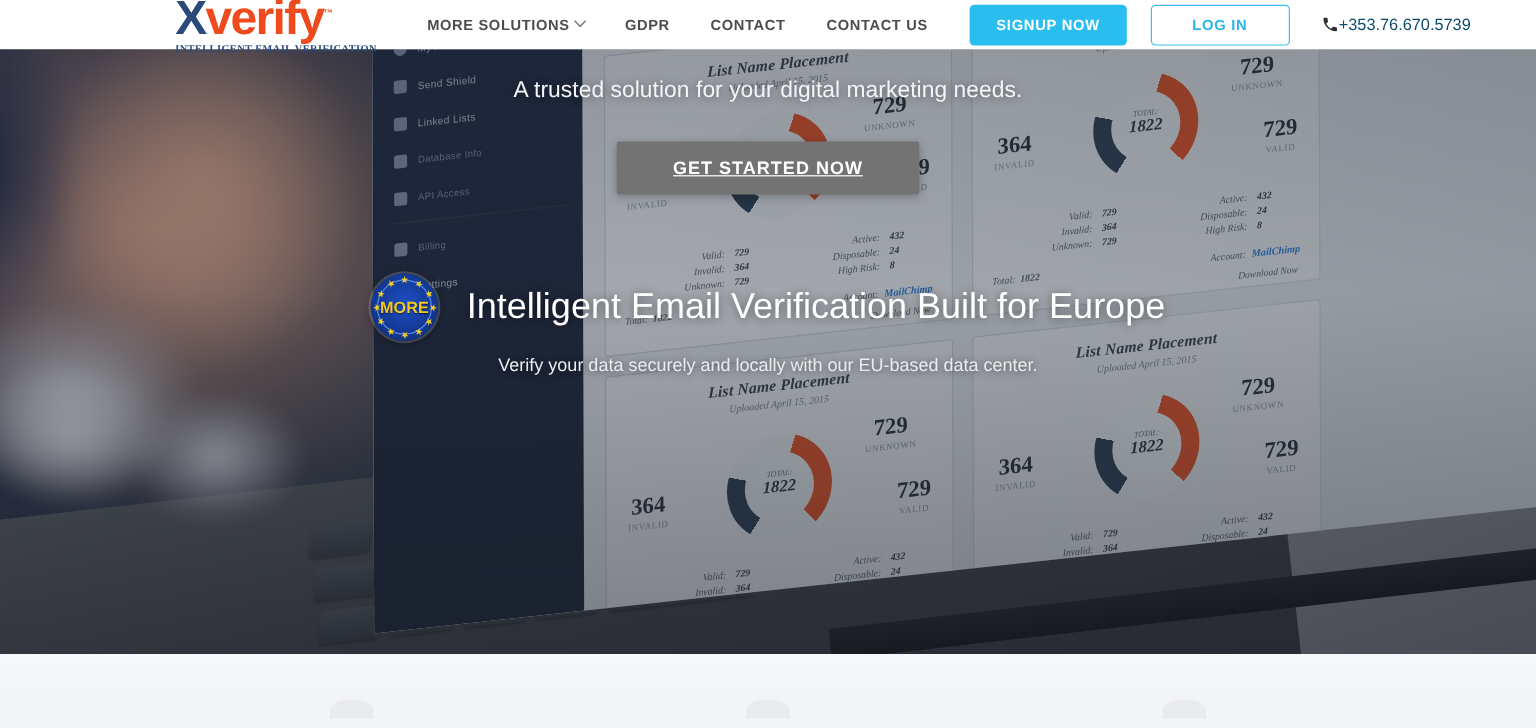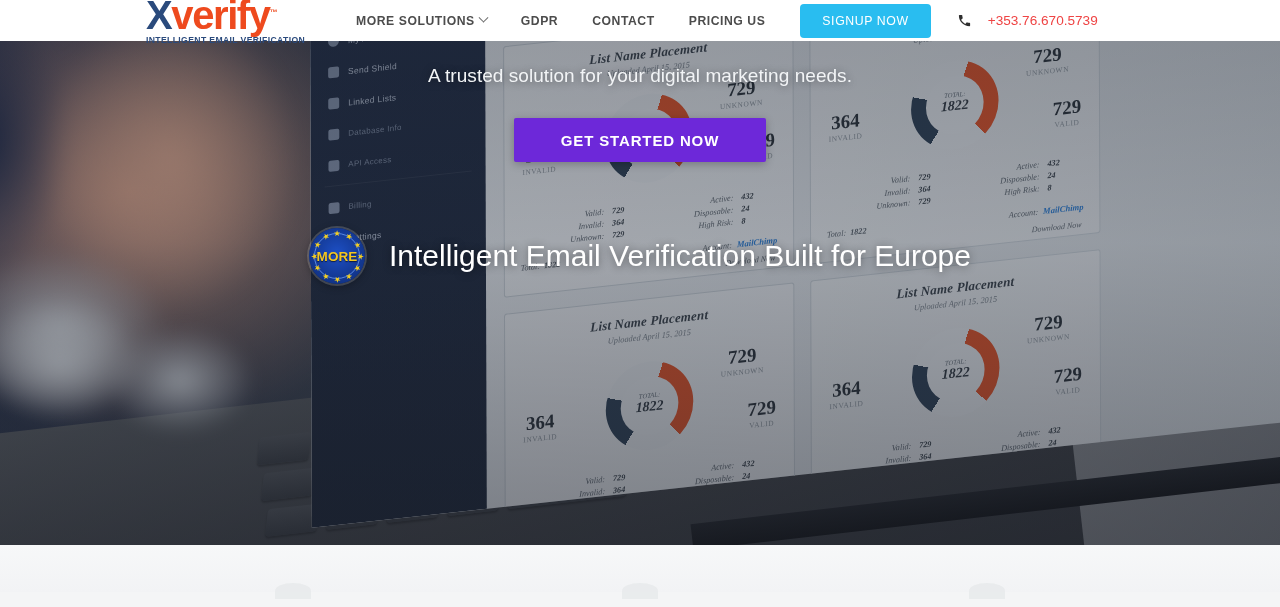--- a/index.html
+++ b/index.html
@@ -27,57 +27,57 @@
     font-family:"Liberation Sans", sans-serif;
   }
   .logo-x { color:#2a4a7c; }
   .logo-rest { color:#ee4a1e; }
   .logo-tm {
     font-size:8px; color:#ee4a1e; vertical-align:super;
     font-weight:bold; letter-spacing:0;
   }
   .logo-sub {
     font-size:8.6px; font-weight:bold; color:#2a4a7c;
-    letter-spacing:0.38px; margin-top:1px; white-space:nowrap;
+    letter-spacing:0.38px; margin-top:1px; white-space:nowrap;font-family:Liberation Serif, serif;
   }
 
   .nav { display:flex; align-items:center; margin-left:8px; }
   .nav-item {
     font-size:12.2px; font-weight:bold; color:#4c4c4c;
     letter-spacing:0.55px; padding:0 17px; white-space:nowrap;
     cursor:pointer; display:flex; align-items:center; gap:5px;
   }
   .chev {
     display:inline-block; width:7px; height:7px;
     border-right:1.4px solid #6a6a6a; border-bottom:1.4px solid #6a6a6a;
     transform:rotate(45deg) translate(-2px,-2px);
   }
 
   .btn-signup {
     margin-left:18px;
     background:#29bdf0; color:#ffffff;
-    font-size:12.3px; font-weight:normal; letter-spacing:0.6px;
+    font-size:12.3px; font-weight:bold; letter-spacing:0.6px;
     padding:0 22px; height:34px; border-radius:4px; border:none;
     display:flex; align-items:center; justify-content:center;
     cursor:pointer; min-width:122px;
     font-family:"Liberation Sans", sans-serif;
   }
   .btn-login {
     margin-left:20px;
     background:#ffffff; color:#2ab4e8;
     font-size:12.3px; font-weight:bold; letter-spacing:0.6px;
     padding:0 22px; height:34px; border-radius:4px;
     border:1.4px solid #3dbdec;
     display:flex; align-items:center; justify-content:center;
     cursor:pointer; min-width:116px;
     font-family:"Liberation Sans", sans-serif;
   }
   .phone {
-    margin-left:26px; display:flex; align-items:flex-end; gap:16px;
-    font-size:13.6px; color:#ef4444; white-space:nowrap;
+    margin-left:26px; display:flex; align-items:flex-end; gap:0;
+    font-size:13.6px; color:#0c4a6e; white-space:nowrap;
     cursor:pointer;
   }
   .phone svg { display:block; }
 
   
   .hero {
     position:relative; width:1280px; height:504px; overflow:hidden;
     background:#20242c;
   }
 
@@ -240,26 +240,27 @@
     font-weight:300;
   }
   .hero-title b { font-weight:bold; }
   .hero-sub {
     margin-top:24px; font-size:19px; color:#f2f4f6;
     font-weight:300; letter-spacing:0.05px;
     text-shadow:0 1px 8px rgba(0,0,0,0.4);
   }
   .btn-cta {
     margin-top:31px;
-    background:#6d28d9; color:#ffffff;
+    background:#737373; color:#ffffff;
     font-size:15px; font-weight:bold; letter-spacing:0.85px;
     width:252px; height:44px; border:none; border-radius:2px;
     cursor:pointer; display:flex; align-items:center; justify-content:center;
     font-family:"Liberation Sans", sans-serif;
     box-shadow:0 2px 8px rgba(0,0,0,0.25);
+    text-decoration:underline;
   }
 
   .eu-block {
     margin-top:66px; display:flex; flex-direction:column; align-items:center;
   }
   .eu-row { display:flex; align-items:center; gap:24px; }
   .gdpr {
     position:relative; width:56px; height:56px; border-radius:50%;
     background:radial-gradient(circle at 50% 45%, #1d4fc4 0%, #143a97 55%, #0d2a6e 100%);
     box-shadow:0 0 0 2px rgba(255,255,255,0.18), 0 2px 8px rgba(0,0,0,0.4);
@@ -319,25 +320,26 @@
       <span>MORE SOLUTIONS</span>
       <span class="chev"></span>
     </div>
     <div class="nav-item">
       <span>GDPR</span>
     </div>
     <div class="nav-item">
       <span>CONTACT</span>
     </div>
     <div class="nav-item">
-      <span>PRICING US</span>
+      <span>CONTACT US</span>
     </div>
   </nav>
 
   <button class="btn-signup">SIGNUP NOW</button>
+  <button class="btn-login">LOG IN</button>
 
   <div class="phone">
     <span>
       <svg width="15" height="15" viewBox="0 0 24 24" fill="#2f2f2f">
         <path d="M6.6 10.8c1.4 2.8 3.8 5.1 6.6 6.6l2.2-2.2c.3-.3.7-.4 1-.2 1.2.4 2.4.6 3.6.6.6 0 1 .4 1 1V20c0 .6-.4 1-1 1C10.6 21 3 13.4 3 4c0-.6.4-1 1-1h3.5c.6 0 1 .4 1 1 0 1.3.2 2.5.6 3.6.1.4 0 .8-.2 1l-2.3 2.2z"></path>
       </svg>
     </span>
     <span>+353.76.670.5739</span>
   </div>
 </div>
@@ -689,20 +691,21 @@
           <span class="star" style="transform:rotate(180deg) translateY(-23px)">★</span>
           <span class="star" style="transform:rotate(210deg) translateY(-23px)">★</span>
           <span class="star" style="transform:rotate(240deg) translateY(-23px)">★</span>
           <span class="star" style="transform:rotate(270deg) translateY(-23px)">★</span>
           <span class="star" style="transform:rotate(300deg) translateY(-23px)">★</span>
           <span class="star" style="transform:rotate(330deg) translateY(-23px)">★</span>
           <span class="txt">MORE</span>
         </div>
         <div class="eu-head">Intelligent Email Verification Built for Europe</div>
       </div>
+      <div class="eu-sub">Verify your data securely and locally with our EU-based data center.</div>
     </div>
   </div>
 </div>
 
 <div class="below">
   <div class="below-icons">
     <span class="below-ico"></span>
     <span class="below-ico"></span>
     <span class="below-ico"></span>
   </div>

